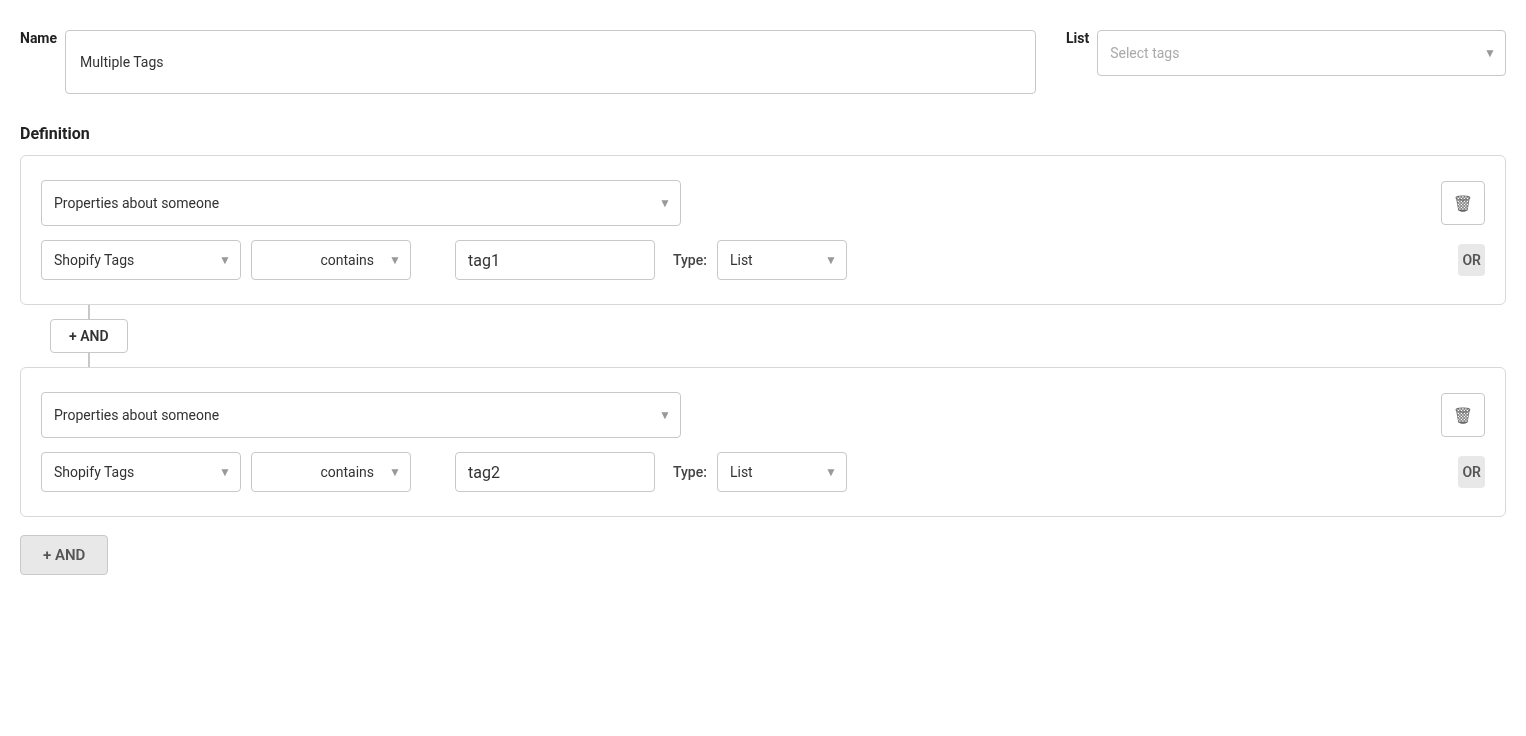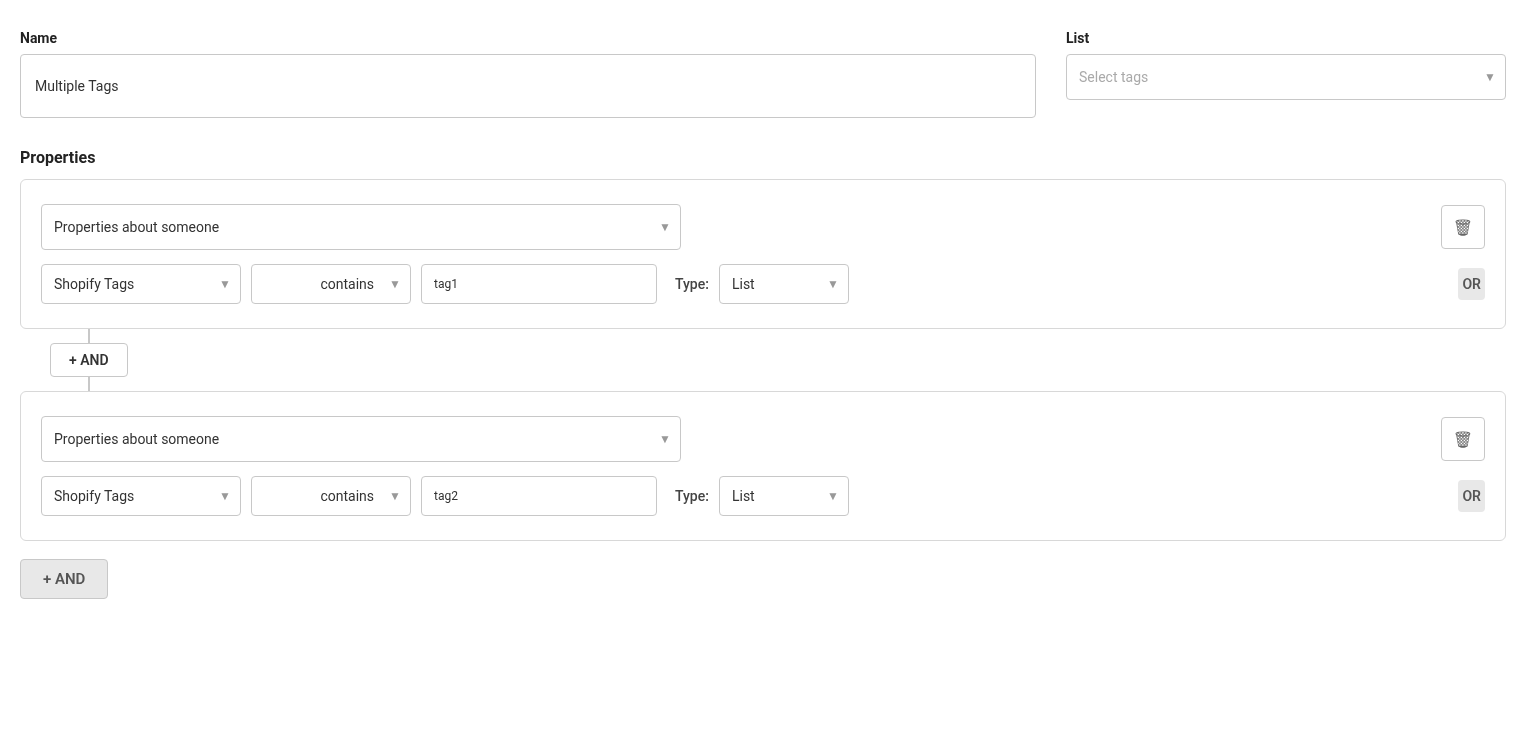--- a/index.html
+++ b/index.html
@@ -18,21 +18,21 @@
 
     .top-row {
       display: flex;
       gap: 30px;
       margin-bottom: 30px;
       align-items: flex-start;
     }
 
     .field-group {
       display: flex;
-      flex-direction: column;
+      flex-direction: row;
       gap: 8px;
     }
 
     .field-group.name-group {
       flex: 1;
     }
 
     .field-group.tags-group {
       width: 440px;
     }
@@ -148,29 +148,30 @@
     .shopify-tags-select .select-input {
       width: 200px;
     }
 
     .contains-select .select-input {
       width: 160px;
       text-align: right;
     }
 
     .tag-input {
-      width: 236px;
+      width: 200px;
       height: 40px;
       border: 1.5px solid #c8c8c8;
       border-radius: 4px;
       padding: 0 12px;
-      font-size: 12px;
+      font-size: 16px;
       color: #333;
       outline: none;
       background: #fff;
+      margin-left: 34px;
     }
 
     .type-label {
       font-size: 14px;
       color: #444;
       font-weight: 500;
       margin-left: 8px;
     }
 
     .type-select-wrapper .select-input {
@@ -238,21 +239,21 @@
     <label class="field-label">List</label>
     <div class="select-wrapper tags-select-wrapper">
       <select class="select-input">
         <option value="">Select tags</option>
       </select>
       <span class="select-chevron">▼</span>
     </div>
   </div>
 </div>
 
-<div class="definition-label">Properties</div>
+<div class="definition-label">Definition</div>
 
 <div class="condition-block">
   <div class="condition-top-row">
     <div class="select-wrapper properties-select-wrapper">
       <select class="select-input">
         <option value="properties_about_someone">Properties about someone</option>
         <option value="properties_about_company">Properties about a company</option>
         <option value="properties_about_event">Properties about an event</option>
       </select>
       <span class="select-chevron">▼</span>

